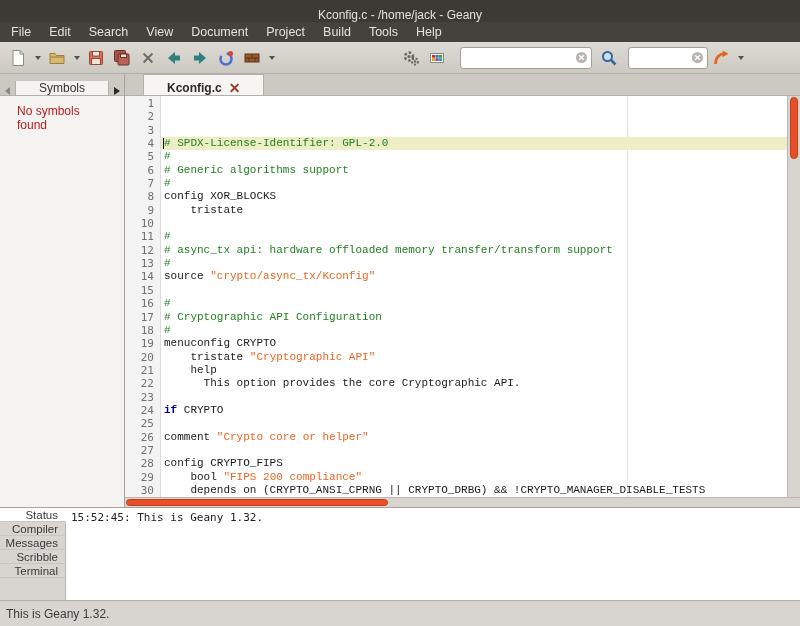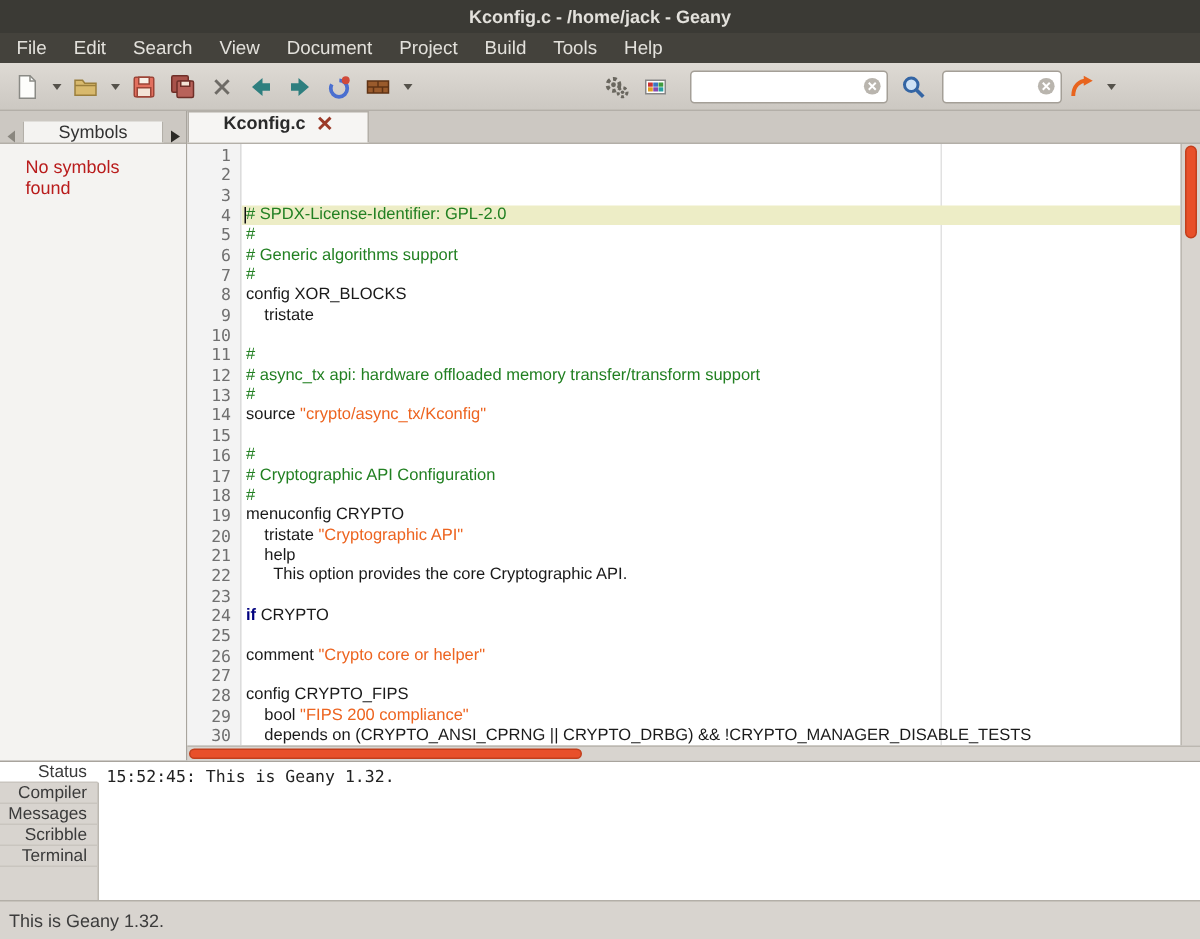--- a/index.html
+++ b/index.html
@@ -1,21 +1,21 @@
 <!DOCTYPE html>
 <html style="--accent: #e8502a; --com: #228022; --str: #ed6420; --kw: #00007f; --curline: #ededc6;"><head>
 <meta charset="utf-8">
 <style>
   *{margin:0;padding:0;box-sizing:border-box}
   html,body{width:800px;height:626px;overflow:hidden}
   body{font-family:"Liberation Sans",sans-serif;background:#d6d2cc;font-size:12px;color:#2e2e2e}
   .window{width:800px;height:626px;display:flex;flex-direction:column}
 
   
-  .titlebar{height:22px;background:#3b3a35;color:#e3e1dc;display:flex;align-items:center;justify-content:center;font-weight:bold;font-size:12px}
+  .titlebar{height:22px;background:#3b3a35;color:#e3e1dc;display:flex;align-items:flex-end;justify-content:center;font-weight:normal;font-size:12px}
   .menubar{height:20px;background:#44423c;color:#e3e1dc;display:flex;align-items:flex-end;padding-left:2px}
   .menu-item{padding:0 9px;height:100%;display:flex;align-items:center;font-size:12.5px}
 
   
   .toolbar{height:32px;background:linear-gradient(#dedad4,#ccc8c2);border-bottom:1px solid #b3afa8;display:flex;align-items:center;padding:0 5px}
   .tb-btn{width:26px;height:26px;display:flex;align-items:center;justify-content:center;border-radius:3px;flex:none}
   .tb-caret{width:13px;height:26px;display:flex;align-items:center;justify-content:center;flex:none}
   .caret-tri{width:0;height:0;border-left:3.5px solid transparent;border-right:3.5px solid transparent;border-top:4.5px solid #55524b}
   .tb-entry{height:22px;border:1px solid #a49f97;border-radius:3px;background:#fff;display:flex;align-items:center;padding:0 3px 0 5px;flex:none}
   .tb-entry input{border:none;outline:none;background:transparent;font-size:12px;font-family:inherit;flex:1;min-width:0}
@@ -26,27 +26,27 @@
   .sidebar{width:125px;flex:none;display:flex;flex-direction:column;border-right:1px solid #a8a49d;background:#f4f3f1}
   .side-tabs{height:22px;background:#ccc8c2;border-bottom:1px solid #b3afa8;display:flex;align-items:flex-end}
   .chev{width:15px;display:flex;align-items:center;justify-content:center}
   .tri-l{width:0;height:0;border-top:4px solid transparent;border-bottom:4px solid transparent;border-right:5px solid #8a877f}
   .tri-r{width:0;height:0;border-top:4.5px solid transparent;border-bottom:4.5px solid transparent;border-left:6px solid #2b2a26}
   .side-tab{flex:1;background:#f4f3f1;border-left:1px solid #b3afa8;border-right:1px solid #b3afa8;display:flex;align-items:center;justify-content:center;font-size:12px;color:#333}
   .side-content{flex:1;padding:8px 17px;font-size:12px;color:#b91c1c}
 
   .editor-pane{flex:1;min-width:0;display:flex;flex-direction:column}
   .editor-tabstrip{height:22px;background:#ccc8c2;border-bottom:1px solid #b3afa8;display:flex;align-items:flex-end}
-  .etab{height:21px;margin-left:0;background:#f6f5f3;border:1px solid #b3afa8;border-bottom:none;display:flex;align-items:flex-start;gap:7px;padding:0 23px;font-size:12px;font-weight:bold;color:#2a2a2a}
+  .etab{height:21px;margin-left:18px;background:#f6f5f3;border:1px solid #b3afa8;border-bottom:none;display:flex;align-items:flex-end;gap:7px;padding:0 23px;font-size:12px;font-weight:bold;color:#2a2a2a}
   .etab .close{color:#9c3a28;font-weight:bold;font-size:14px;line-height:1}
 
   .editor-body{flex:1;min-height:0;display:flex;background:#fff}
   .gutter{width:36px;flex:none;background:#f3f3f3;border-right:1px solid #dcdcdc;text-align:right;padding:1px 6px 0 0;font-family:"DejaVu Sans Mono",monospace;font-size:11px;line-height:13.35px;color:#707070}
   .gutter .ln{height:13.35px}
-  .code{flex:1;min-width:0;position:relative;padding-top:1px;font-family:Liberation Sans, sans-serif;font-size:11px;line-height:13.35px;white-space:pre;overflow:hidden;color:#1a1a1a}
+  .code{flex:1;min-width:0;position:relative;padding-top:1px;font-family:Liberation Mono, monospace;font-size:11px;line-height:13.35px;white-space:pre;overflow:hidden;color:#1a1a1a}
   .row{height:13.35px;padding-left:3px;position:relative}
   .row.cur{background:var(--curline,#ededc6)}
   .text-caret{position:absolute;left:2px;top:1px;width:1px;height:11px;background:#101010}
   .longline{position:absolute;top:0;bottom:0;left:466px;width:1px;background:#e1e1e1}
   .com{color:var(--com,#228022)}
   .str{color:var(--str,#ed6420)}
   .kw{color:var(--kw,#00007f);font-weight:bold}
   .pln{color:#1a1a1a}
 
   .vscroll{width:13px;flex:none;background:#d8d4cf;border-left:1px solid #bcb8b1;position:relative}

